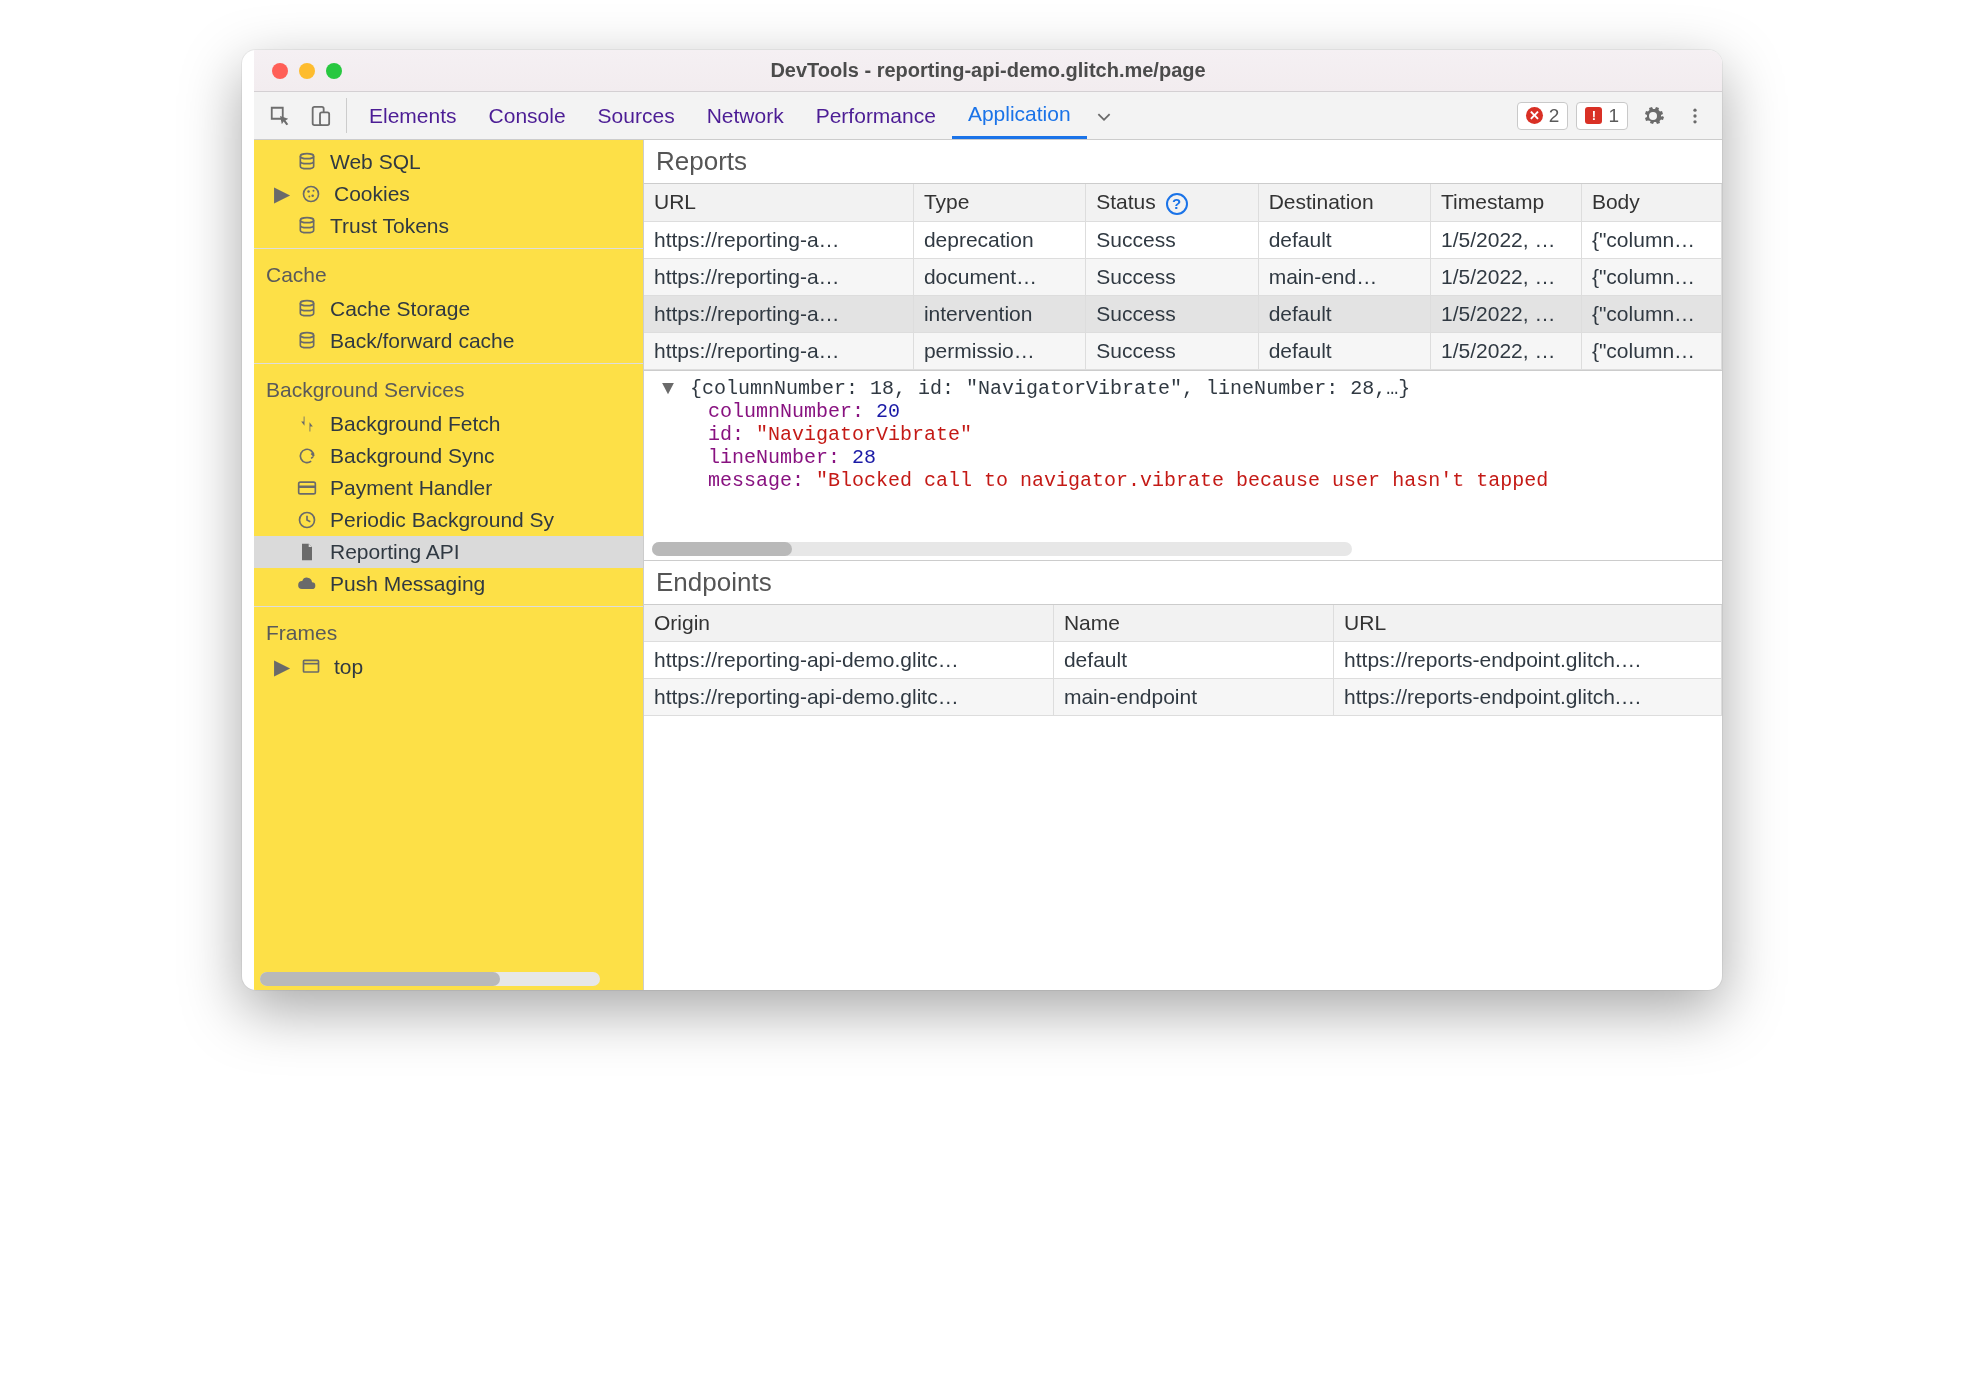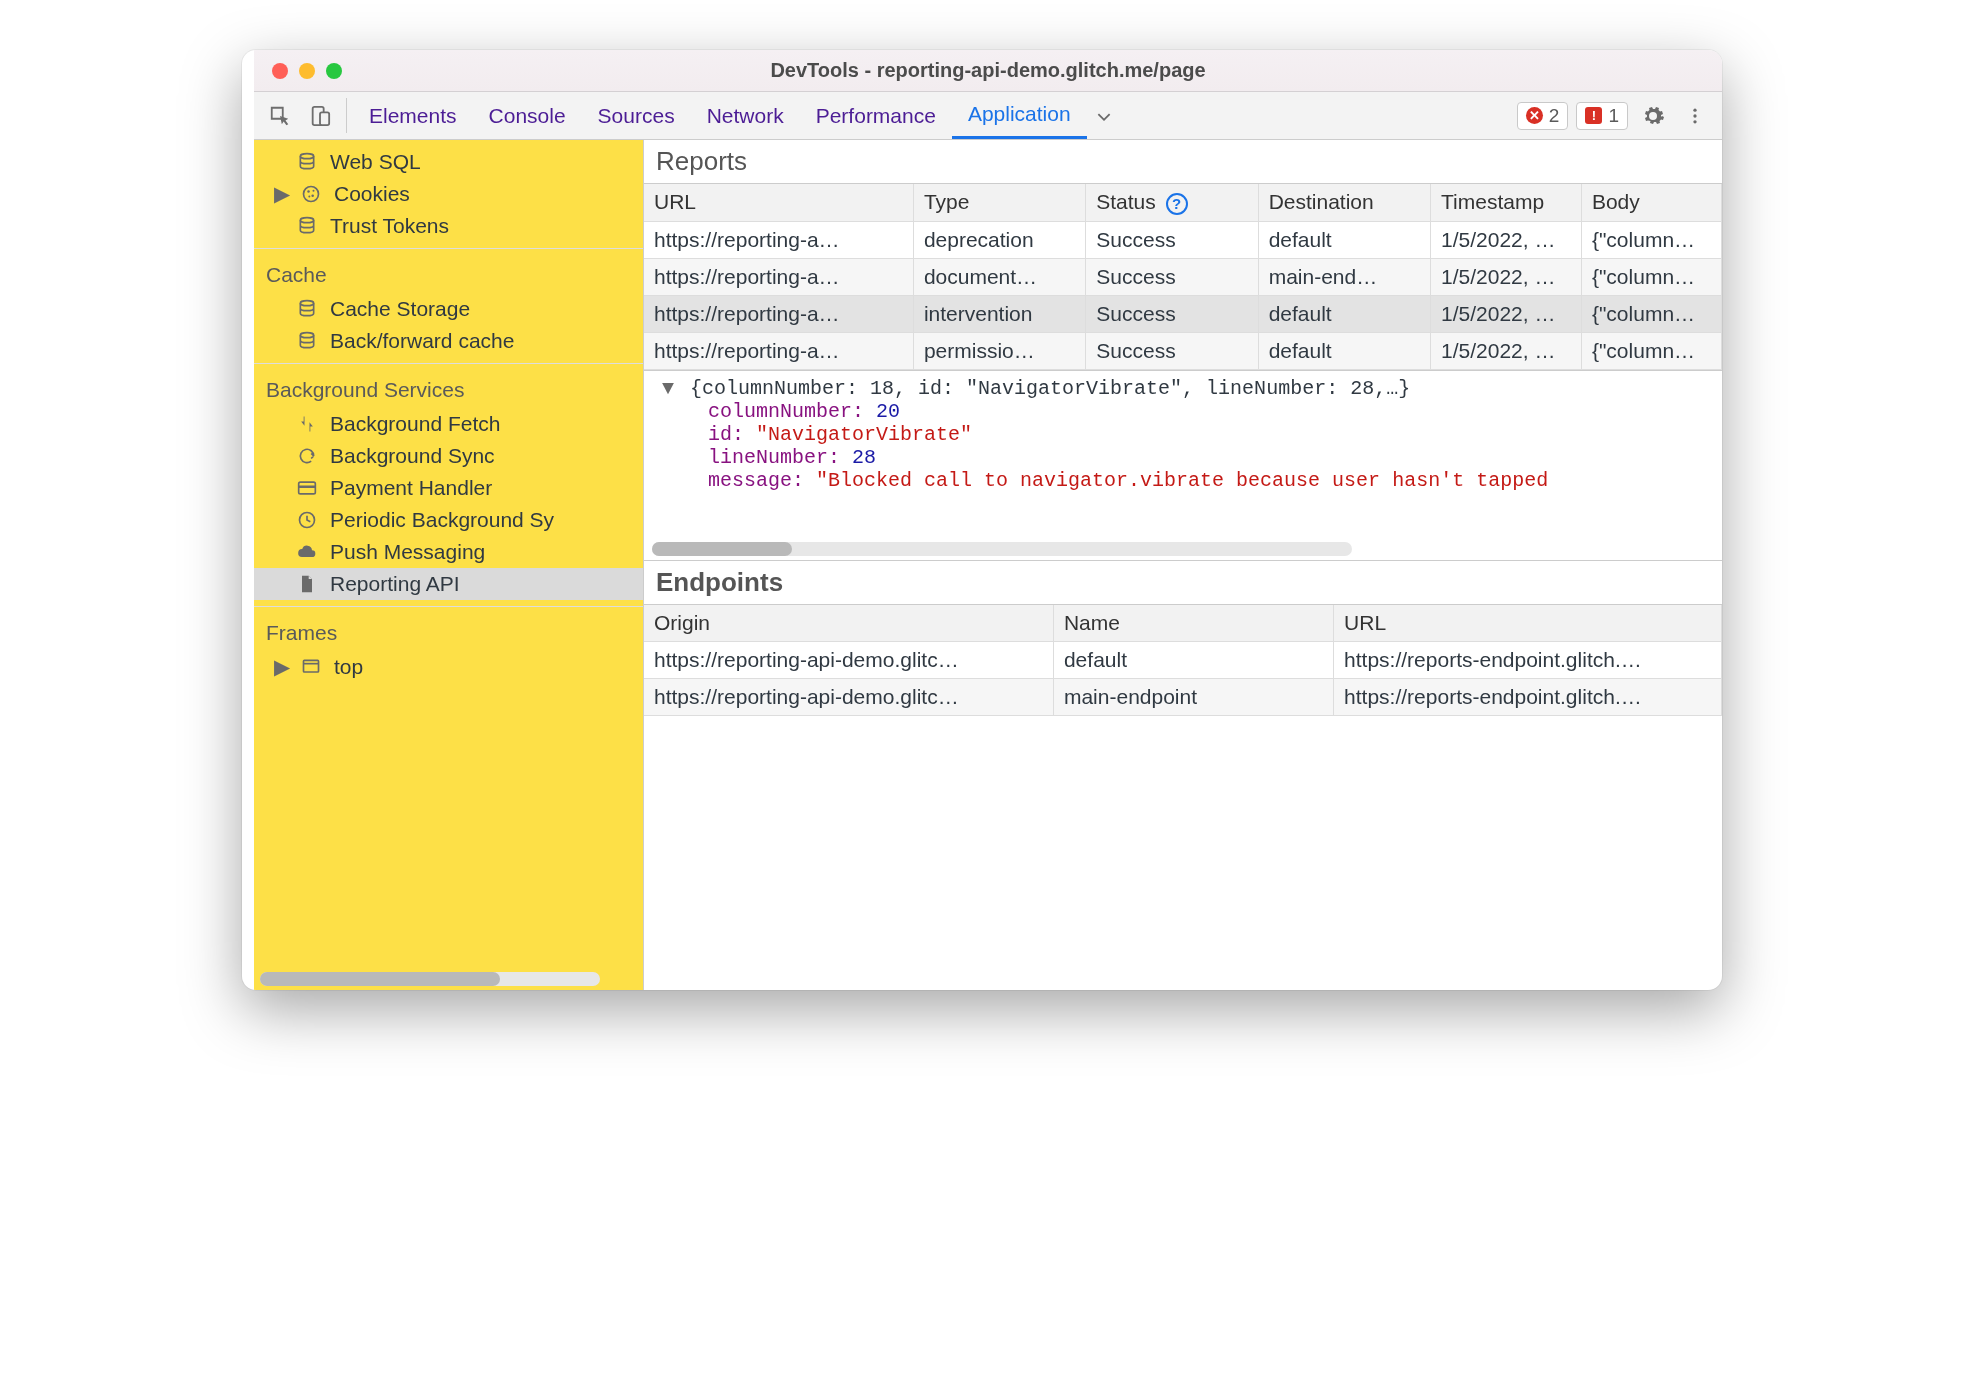--- a/index.html
+++ b/index.html
@@ -156,21 +156,21 @@
   .detail-scrollbar {
     position:absolute; bottom:4px; left:8px; height:14px; width:700px;
     background:#e7e7e7; border-radius:7px;
   }
   .detail-scrollbar::after{
     content:""; position:absolute; left:0; top:0; height:14px; width:140px;
     background:#b9b9b9; border-radius:7px;
   }
 
   .endpoints { flex: 1; display:flex; flex-direction:column; min-height:0; }
-  .endpoints .panel-title { border-top: 1px solid #ccc; font-weight: bold; }
+  .endpoints .panel-title { border-top: 1px solid #ccc; }
   .endpoints-table th:nth-child(1){width:38%;}
   .endpoints-table th:nth-child(2){width:26%;}
   .endpoints-table th:nth-child(3){width:36%;}
   .endpoints-body { flex:1; overflow:auto; }
 
   
   svg { display:block; }
 </style>
 </head>
 <body>
@@ -324,36 +324,36 @@
         </div>
         <div class="tree-item">
           <span class="icon">
               <svg width="20" height="20" viewBox="0 0 24 24">
                 <circle cx="12" cy="12" r="9" fill="none" stroke="currentColor" stroke-width="2"></circle>
                 <path d="M12 7v5l4 2" stroke="currentColor" stroke-width="2" fill="none"></path>
               </svg>
             </span>
           <span>Periodic Background Sy</span>
         </div>
-        <div class="tree-item">
-          <span class="icon">
-              <svg width="20" height="20" viewBox="0 0 24 24">
-                <path fill="currentColor" d="M6 18h12a4 4 0 000-8 6 6 0 00-11.7-1.5A4.5 4.5 0 006 18z"></path>
-              </svg>
-            </span>
-          <span>Push Messaging</span>
-        </div>
         <div class="tree-item selected">
           <span class="icon">
               <svg width="20" height="20" viewBox="0 0 24 24">
                 <path fill="currentColor" d="M6 2h8l4 4v16H6z"></path>
                 <path fill="#dadada" d="M14 2v4h4"></path>
               </svg>
             </span>
           <span>Reporting API</span>
+        </div>
+        <div class="tree-item">
+          <span class="icon">
+              <svg width="20" height="20" viewBox="0 0 24 24">
+                <path fill="currentColor" d="M6 18h12a4 4 0 000-8 6 6 0 00-11.7-1.5A4.5 4.5 0 006 18z"></path>
+              </svg>
+            </span>
+          <span>Push Messaging</span>
         </div>
 
         <div class="section-divider"></div>
         <div class="section-title">Frames</div>
         <div class="tree-item with-caret">
           <span class="caret">▶</span>
           <span class="icon">
               <svg width="20" height="20" viewBox="0 0 24 24">
                 <rect x="3" y="4" width="18" height="14" rx="1" fill="none" stroke="currentColor" stroke-width="2"></rect>
                 <path d="M3 8h18" stroke="currentColor" stroke-width="2"></path>

